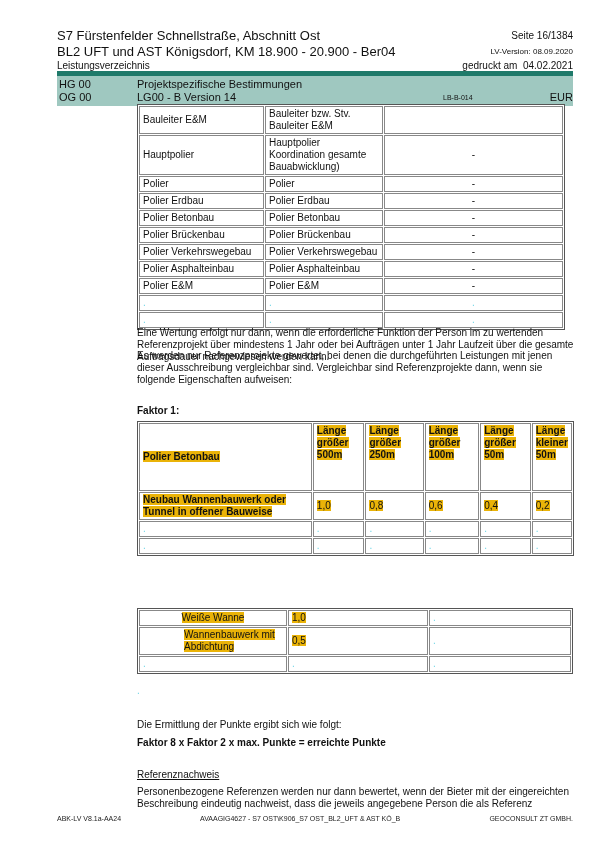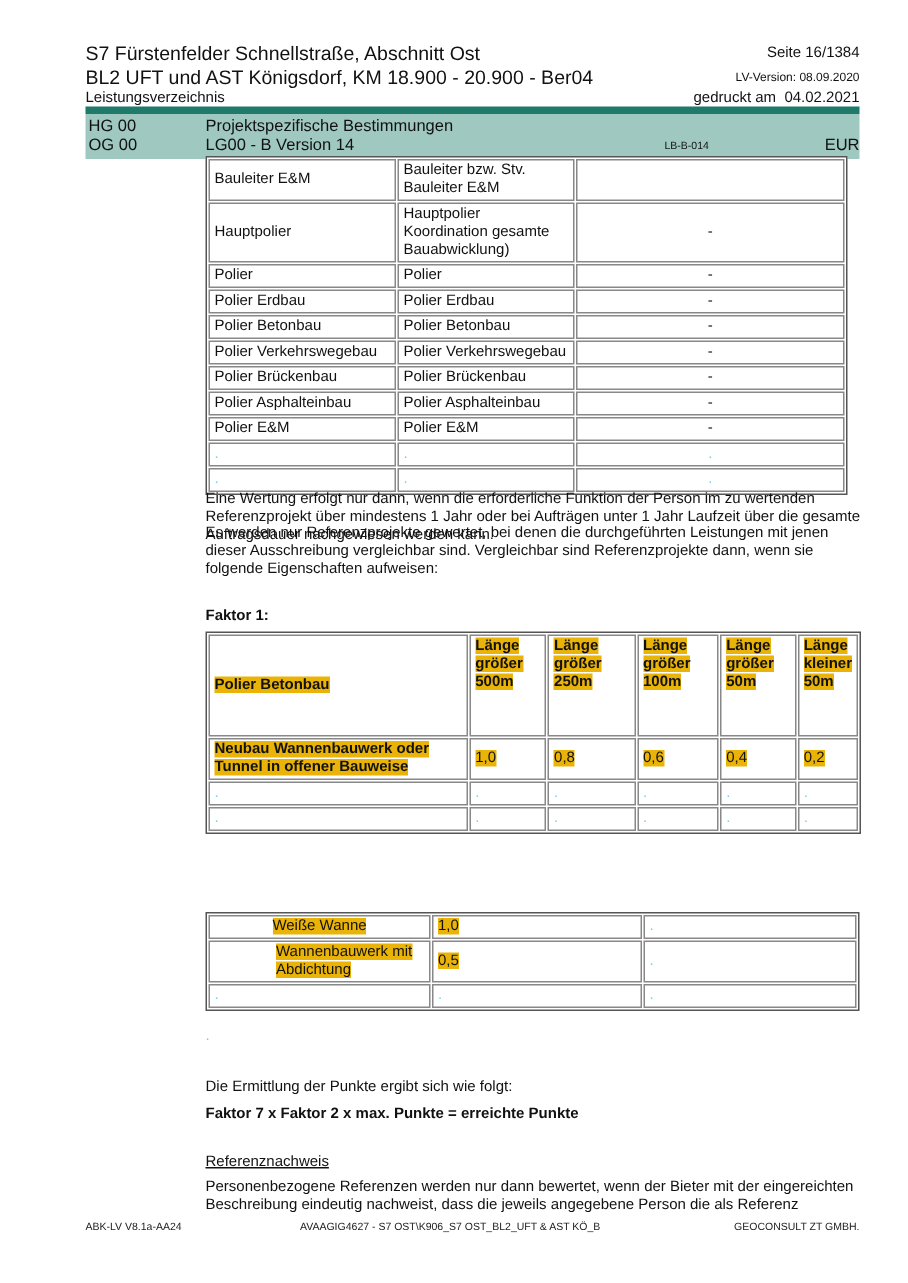--- a/index.html
+++ b/index.html
@@ -72,27 +72,27 @@
         <td style="height: 14px;"><span>Polier Erdbau</span></td>
         <td style="height: 14px;"><span>Polier Erdbau</span></td>
         <td class="center" style="height: 14px;"><span>-</span></td>
       </tr>
       <tr>
         <td style="height: 14px;"><span>Polier Betonbau</span></td>
         <td style="height: 14px;"><span>Polier Betonbau</span></td>
         <td class="center" style="height: 14px;"><span>-</span></td>
       </tr>
       <tr>
+        <td style="height: 14px;"><span>Polier Brückenbau</span></td>
+        <td style="height: 14px;"><span>Polier Brückenbau</span></td>
+        <td class="center" style="height: 14px;"><span>-</span></td>
+      </tr>
+      <tr>
         <td style="height: 14px;"><span>Polier Verkehrswegebau</span></td>
         <td style="height: 14px;"><span>Polier Verkehrswegebau</span></td>
-        <td class="center" style="height: 14px;"><span>-</span></td>
-      </tr>
-      <tr>
-        <td style="height: 14px;"><span>Polier Brückenbau</span></td>
-        <td style="height: 14px;"><span>Polier Brückenbau</span></td>
         <td class="center" style="height: 14px;"><span>-</span></td>
       </tr>
       <tr>
         <td style="height: 14px;"><span>Polier Asphalteinbau</span></td>
         <td style="height: 14px;"><span>Polier Asphalteinbau</span></td>
         <td class="center" style="height: 14px;"><span>-</span></td>
       </tr>
       <tr>
         <td style="height: 14px;"><span>Polier E&amp;M</span></td>
         <td style="height: 14px;"><span>Polier E&amp;M</span></td>
@@ -183,19 +183,19 @@
         <td style="height: 13px;"><span class="dot">.</span></td>
         <td style="height: 13px;"><span class="dot">.</span></td>
         <td style="height: 13px;"><span class="dot">.</span></td>
       </tr>
     </tbody>
 </table>
 
 <div class="abs dot" style="left:137px; top:685px;">.</div>
 
 <div class="abs para" style="top:719px;">Die Ermittlung der Punkte ergibt sich wie folgt:</div>
-<div class="abs para bold" style="top:737px;">Faktor 7 x Faktor 2 x max. Punkte = erreichte Punkte</div>
+<div class="abs para bold" style="top:737px;">Faktor 8 x Faktor 2 x max. Punkte = erreichte Punkte</div>
 <div class="abs para u" style="top:769px;">Referenznachweis</div>
 <div class="abs para" style="top:786px;">Personenbezogene Referenzen werden nur dann bewertet, wenn der Bieter mit der eingereichten Beschreibung eindeutig nachweist, dass die jeweils angegebene Person die als Referenz</div>
 
 <div class="abs foot" style="left:57px;">ABK-LV V8.1a-AA24</div>
 <div class="abs foot" style="left:200px;">AVAAGIG4627 - S7 OST\K906_S7 OST_BL2_UFT &amp; AST KÖ_B</div>
 <div class="abs foot" style="right:32px;">GEOCONSULT ZT GMBH.</div>
 
 </body></html>

